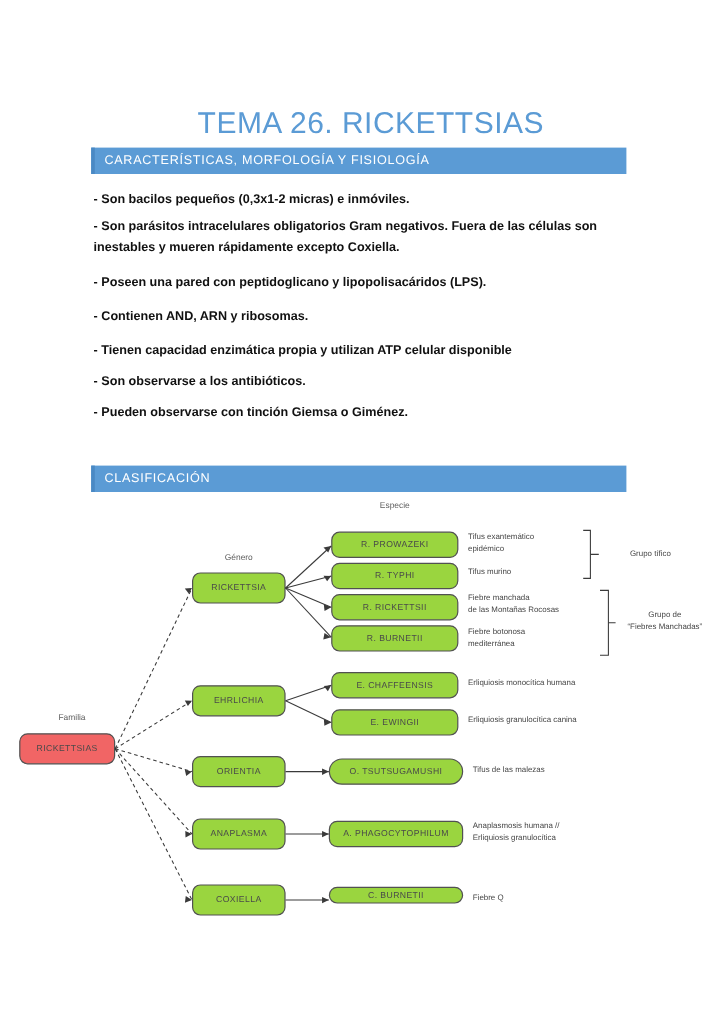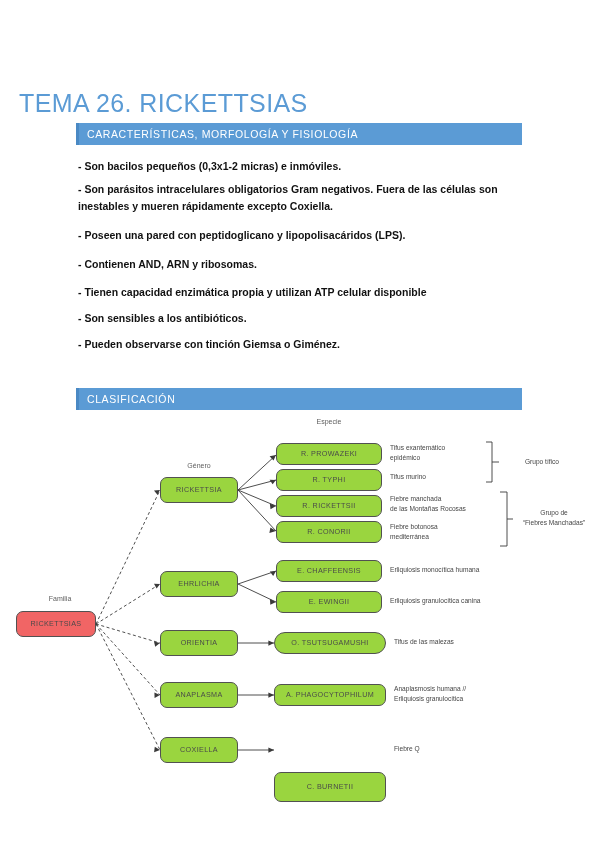--- a/index.html
+++ b/index.html
@@ -13,20 +13,21 @@
     position: relative;
     overflow: hidden;
   }
 
   .page { position: relative; width: 599px; height: 848px; }
 
   .doc-title {
     position: absolute;
     left: 0; right: 0;
     top: 72px;
+    text-align: center;
     font-size: 25px;
     font-weight: 400;
     letter-spacing: 0.4px;
     color: #5b9bd5;
     font-family: "Liberation Sans", sans-serif;
     padding-left: 19px;
   }
 
   .section-band {
     position: absolute;
@@ -110,21 +111,21 @@
 
   <h1 class="doc-title">TEMA 26. RICKETTSIAS</h1>
 
   <div class="section-band" id="band-caracteristicas">CARACTERÍSTICAS, MORFOLOGÍA Y FISIOLOGÍA</div>
 
   <div class="body-line" style="top:158px;">- Son bacilos pequeños (0,3x1-2 micras) e inmóviles.</div>
   <div class="body-line" style="top:181px;">- Son parásitos intracelulares obligatorios Gram negativos. Fuera de las células son inestables y mueren rápidamente excepto Coxiella.</div>
   <div class="body-line" style="top:227px;">- Poseen una pared con peptidoglicano y lipopolisacáridos (LPS).</div>
   <div class="body-line" style="top:256px;">- Contienen AND, ARN y ribosomas.</div>
   <div class="body-line" style="top:284px;">- Tienen capacidad enzimática propia y utilizan ATP celular disponible</div>
-  <div class="body-line" style="top:310px;">- Son sensibles a los antibióticos.</div>
+  <div class="body-line" style="top:310px;">- Son observarse a los antibióticos.</div>
   <div class="body-line" style="top:336px;">- Pueden observarse con tinción Giemsa o Giménez.</div>
 
   <div class="section-band" id="band-clasificacion">CLASIFICACIÓN</div>
 
   <div class="diagram">
 
     <svg width="599" height="380">
       <g stroke="#3a3a3a" stroke-width="0.9" fill="none" stroke-dasharray="3,2.5">
 
         <path d="M96,212 L160,78"></path>
@@ -181,26 +182,26 @@
 
     <div class="node" style="left:160px; top:65px;  width:78px; height:26px;">RICKETTSIA</div>
     <div class="node" style="left:160px; top:159px; width:78px; height:26px;text-align:right;">EHRLICHIA</div>
     <div class="node" style="left:160px; top:218px; width:78px; height:26px;">ORIENTIA</div>
     <div class="node" style="left:160px; top:270px; width:78px; height:26px;">ANAPLASMA</div>
     <div class="node" style="left:160px; top:325px; width:78px; height:26px;">COXIELLA</div>
 
     <div class="node" style="left:276px; top:31px;  width:106px; height:22px;">R. PROWAZEKI</div>
     <div class="node" style="left:276px; top:57px;  width:106px; height:22px;">R. TYPHI</div>
     <div class="node" style="left:276px; top:83px;  width:106px; height:22px;">R. RICKETTSII</div>
-    <div class="node" style="left:276px; top:109px; width:106px; height:22px;">R. CONORII</div>
+    <div class="node" style="left:276px; top:109px; width:106px; height:22px;">R. BURNETII</div>
     <div class="node" style="left:276px; top:148px; width:106px; height:22px;">E. CHAFFEENSIS</div>
     <div class="node" style="left:276px; top:179px; width:106px; height:22px;">E. EWINGII</div>
     <div class="node" style="left:274px; top:220px; width:112px; height:22px;border-radius:11px;">O. TSUTSUGAMUSHI</div>
     <div class="node" style="left:274px; top:272px; width:112px; height:22px;">A. PHAGOCYTOPHILUM</div>
-    <div class="node" style="left:274px; top:327px; width:112px; height:30px;margin-top:33px;">C. BURNETII</div>
+    <div class="node" style="left:274px; top:327px; width:112px; height:14px;">C. BURNETII</div>
 
     <div class="ann" style="left: 390px; top: 31px; width: 96px; white-space: pre-line;">Tifus exantemático
 epidémico</div>
     <div class="ann" style="left:390px; top:60px;  width:96px;">Tifus murino</div>
     <div class="ann" style="left: 390px; top: 82px; width: 104px; white-space: pre-line;">Fiebre manchada
 de las Montañas Rocosas</div>
     <div class="ann" style="left: 390px; top: 110px; width: 104px; white-space: pre-line;">Fiebre botonosa
 mediterránea</div>
     <div class="ann" style="left:390px; top:153px; width:132px;">Erliquiosis monocítica humana</div>
     <div class="ann" style="left:390px; top:184px; width:136px;">Erliquiosis granulocítica canina</div>

